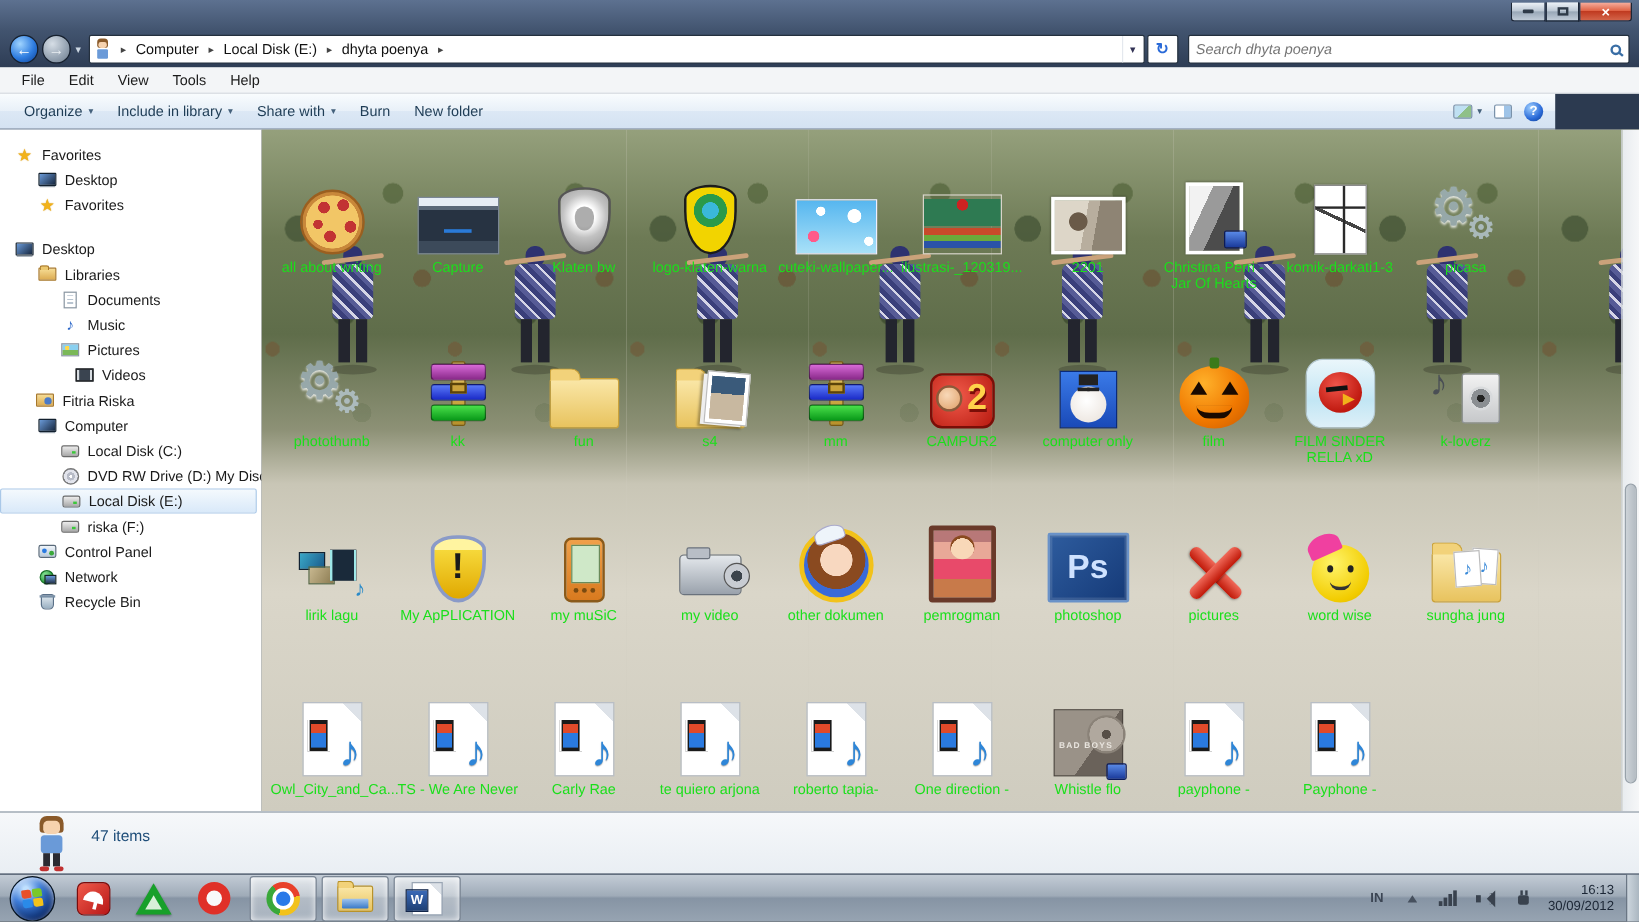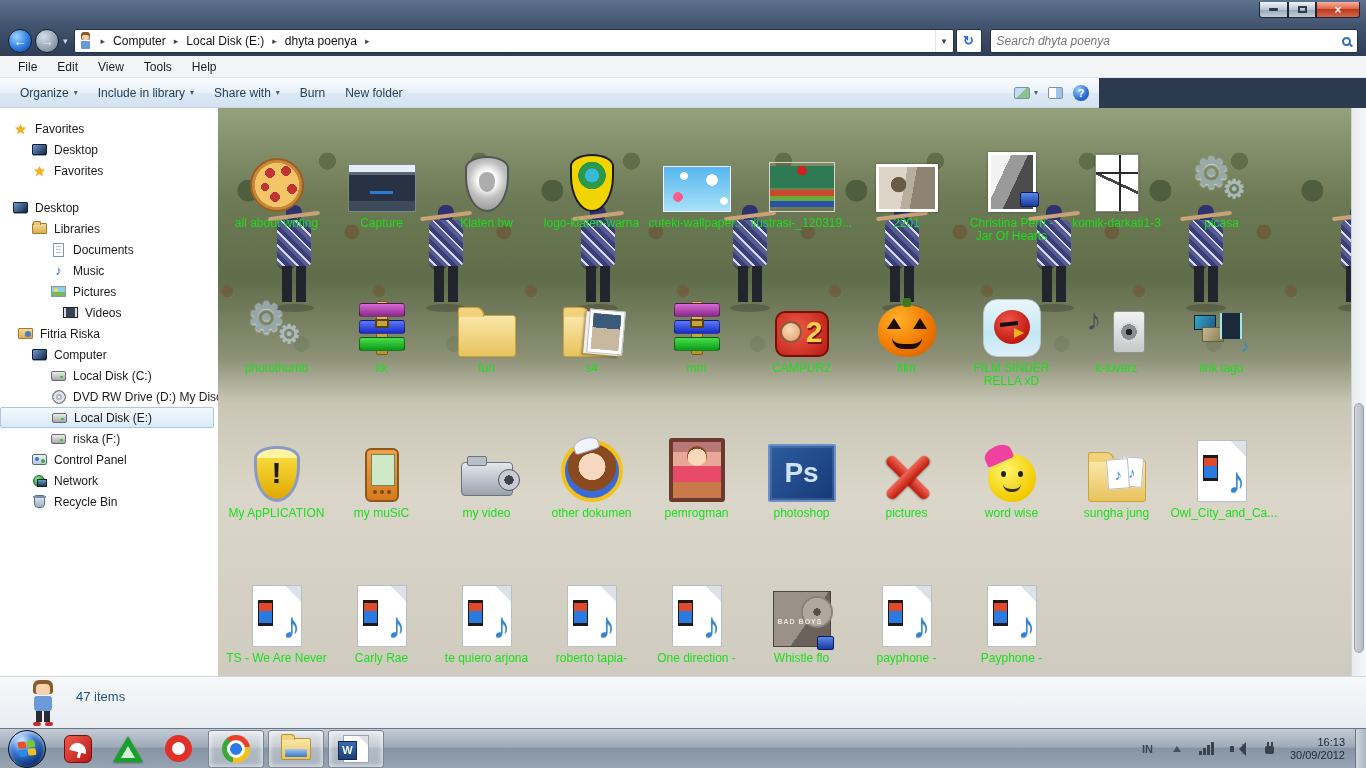--- a/index.html
+++ b/index.html
@@ -41,21 +41,21 @@
   .search-box { margin-left:8px; flex:1; height:24px; background:#fff; border:1px solid #24303e; border-radius:2px;
     display:flex; align-items:center; padding:0 6px; }
   .search-box input { border:none; outline:none; flex:1; font-style:italic; color:#7a7f88; font-size:12px; font-family:"Liberation Sans",sans-serif; background:transparent; }
   .mag { width:9px; height:9px; border:2px solid #3a6ea5; border-radius:50%; position:relative; }
   .mag::after { content:""; position:absolute; width:5px; height:2px; background:#3a6ea5; right:-4px; bottom:-2px; transform:rotate(40deg); }
 
   
   .menubar { position:absolute; left:0; top:56px; width:1366px; height:22px; background:#f3f5f7; border-bottom:1px solid #e1e5ea;
     display:flex; align-items:center; padding-left:8px; color:#1a1a1a; }
   .menu-item { padding:0 10px; }
-  .toolbar { position:absolute; left:0; top:78px; width:1099px; height:30px;
+  .toolbar { position:absolute; left:0; top:78px; width:1296px; height:30px;
     background:linear-gradient(#f9fcfe,#e8f0f8 50%,#dce8f5 51%,#d4e2f2); border-bottom:1px solid #c6d4e4;
     display:flex; align-items:center; padding:0 10px; color:#1e3c55; }
   .tool-btn { padding:3px 10px; border-radius:2px; display:flex; align-items:center; gap:5px; }
   .tool-dd { font-size:8px; color:#44617c; }
   .toolbar-right { margin-left:auto; display:flex; align-items:center; gap:10px; }
   .views-btn { display:flex; align-items:center; gap:4px; }
   .views-ico { width:16px; height:12px; border:1px solid #7a92aa; background:linear-gradient(135deg,#bfe0f2 50%,#8fc089 50%); border-radius:2px; }
   .preview-ico { width:15px; height:12px; border:1px solid #7a92aa; background:linear-gradient(90deg,#fff 55%,#9fc4e8 55%); border-radius:2px; }
   .help-ico { width:16px; height:16px; border-radius:50%; background:radial-gradient(circle at 35% 30%,#9fd0ff,#2a6ad8 60%,#0b3a8a);
     color:#fff; font-size:11px; font-weight:bold; text-align:center; line-height:16px; }
@@ -453,21 +453,21 @@
           <span class="si-pic"></span>
         </span>
         <span>Pictures</span>
       </div>
       <div class="side-row" style="padding-left: 62px;">
         <span class="si">
           <span class="si-film"></span>
         </span>
         <span>Videos</span>
       </div>
-      <div class="side-row" style="padding-left: 17px; align-items: center;">
+      <div class="side-row" style="padding-left: 29px; align-items: center;">
         <span class="si">
           <span class="si-userfolder"></span>
         </span>
         <span>Fitria Riska</span>
       </div>
       <div class="side-row" style="padding-left: 31px;">
         <span class="si">
           <span class="si-monitor"></span>
         </span>
         <span>Computer</span>
@@ -712,20 +712,29 @@
           <div class="file-iconbox">
             <span class="ic ic-game2">
               <b class="chef"></b>
               <b class="two">2</b>
             </span>
           </div>
           <div class="file-label">CAMPUR2</div>
         </div>
         <div class="file-item">
           <div class="file-iconbox">
+            <span class="ic ic-monopoly">
+              <b class="face"></b>
+              <b class="hat"></b>
+            </span>
+          </div>
+          <div class="file-label">computer only</div>
+        </div>
+        <div class="file-item">
+          <div class="file-iconbox">
             <span class="ic ic-pumpkin">
               <b class="pk-stem"></b>
               <b class="pk-eye l"></b>
               <b class="pk-eye r"></b>
               <b class="pk-mouth"></b>
             </span>
           </div>
           <div class="file-label">film</div>
         </div>
         <div class="file-item">

